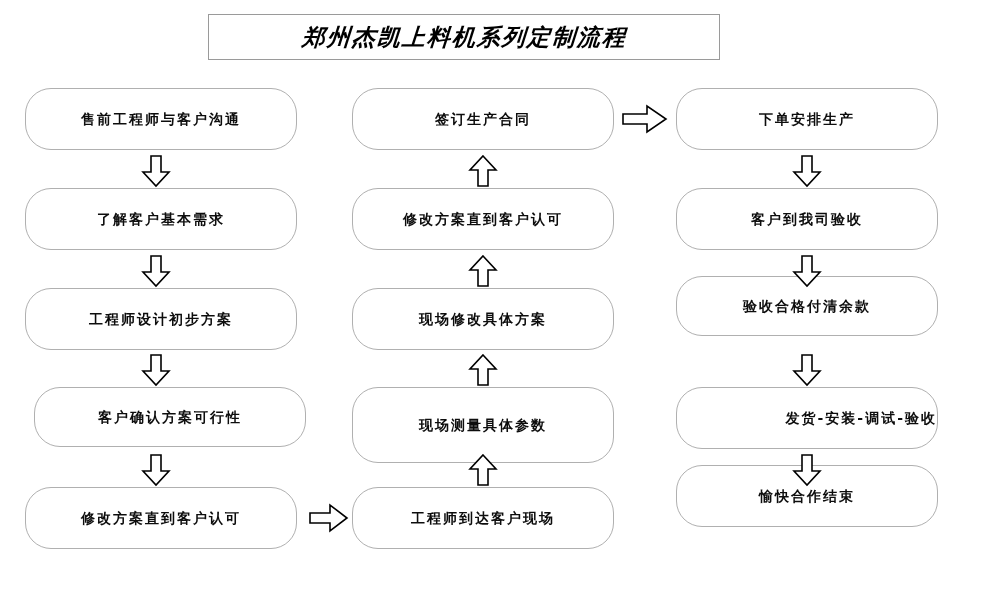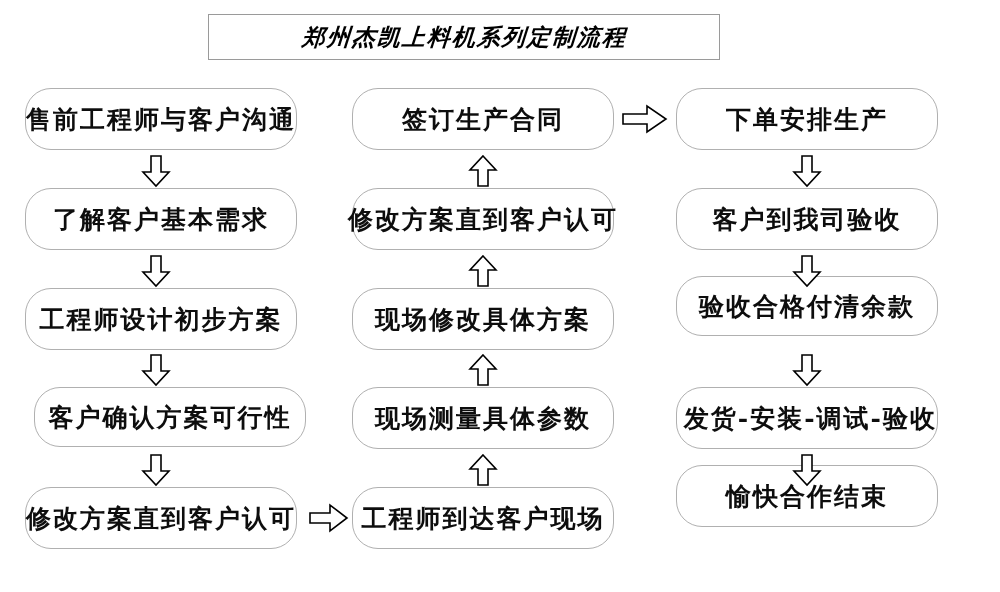--- a/index.html
+++ b/index.html
@@ -53,21 +53,21 @@
     box-sizing: border-box;
     border: 1px solid #b0b0b0;
     border-radius: 26px;
     background: #ffffff;
     display: flex;
     align-items: center;
     justify-content: center;
   }
   .node-label {
     font-family: "DejaVu Serif", "Liberation Serif", serif;
-    font-size: 25px;
+    font-size: 14px;
     font-weight: bold;
     color: #0d0d0d;
     letter-spacing: 2px;
     white-space: nowrap;
     line-height: 1;
   }
 
   
   .arrow {
     position: absolute;
@@ -117,21 +117,21 @@
   </div>
 
   <div class="node" style="left:352px; top:188px; width:262px; height:62px;">
     <span class="node-label">修改方案直到客户认可</span>
   </div>
 
   <div class="node" style="left:352px; top:288px; width:262px; height:62px;">
     <span class="node-label">现场修改具体方案</span>
   </div>
 
-  <div class="node" style="left:352px; top:387px; width:262px; height:62px;">
+  <div class="node" style="left:352px; top:387px; width:262px; height:76px;">
     <span class="node-label">现场测量具体参数</span>
   </div>
 
   <div class="node" style="left:352px; top:487px; width:262px; height:62px;">
     <span class="node-label">工程师到达客户现场</span>
   </div>
 
   <div class="node" style="left:676px; top:88px;  width:262px; height:62px;">
     <span class="node-label">下单安排生产</span>
   </div>

